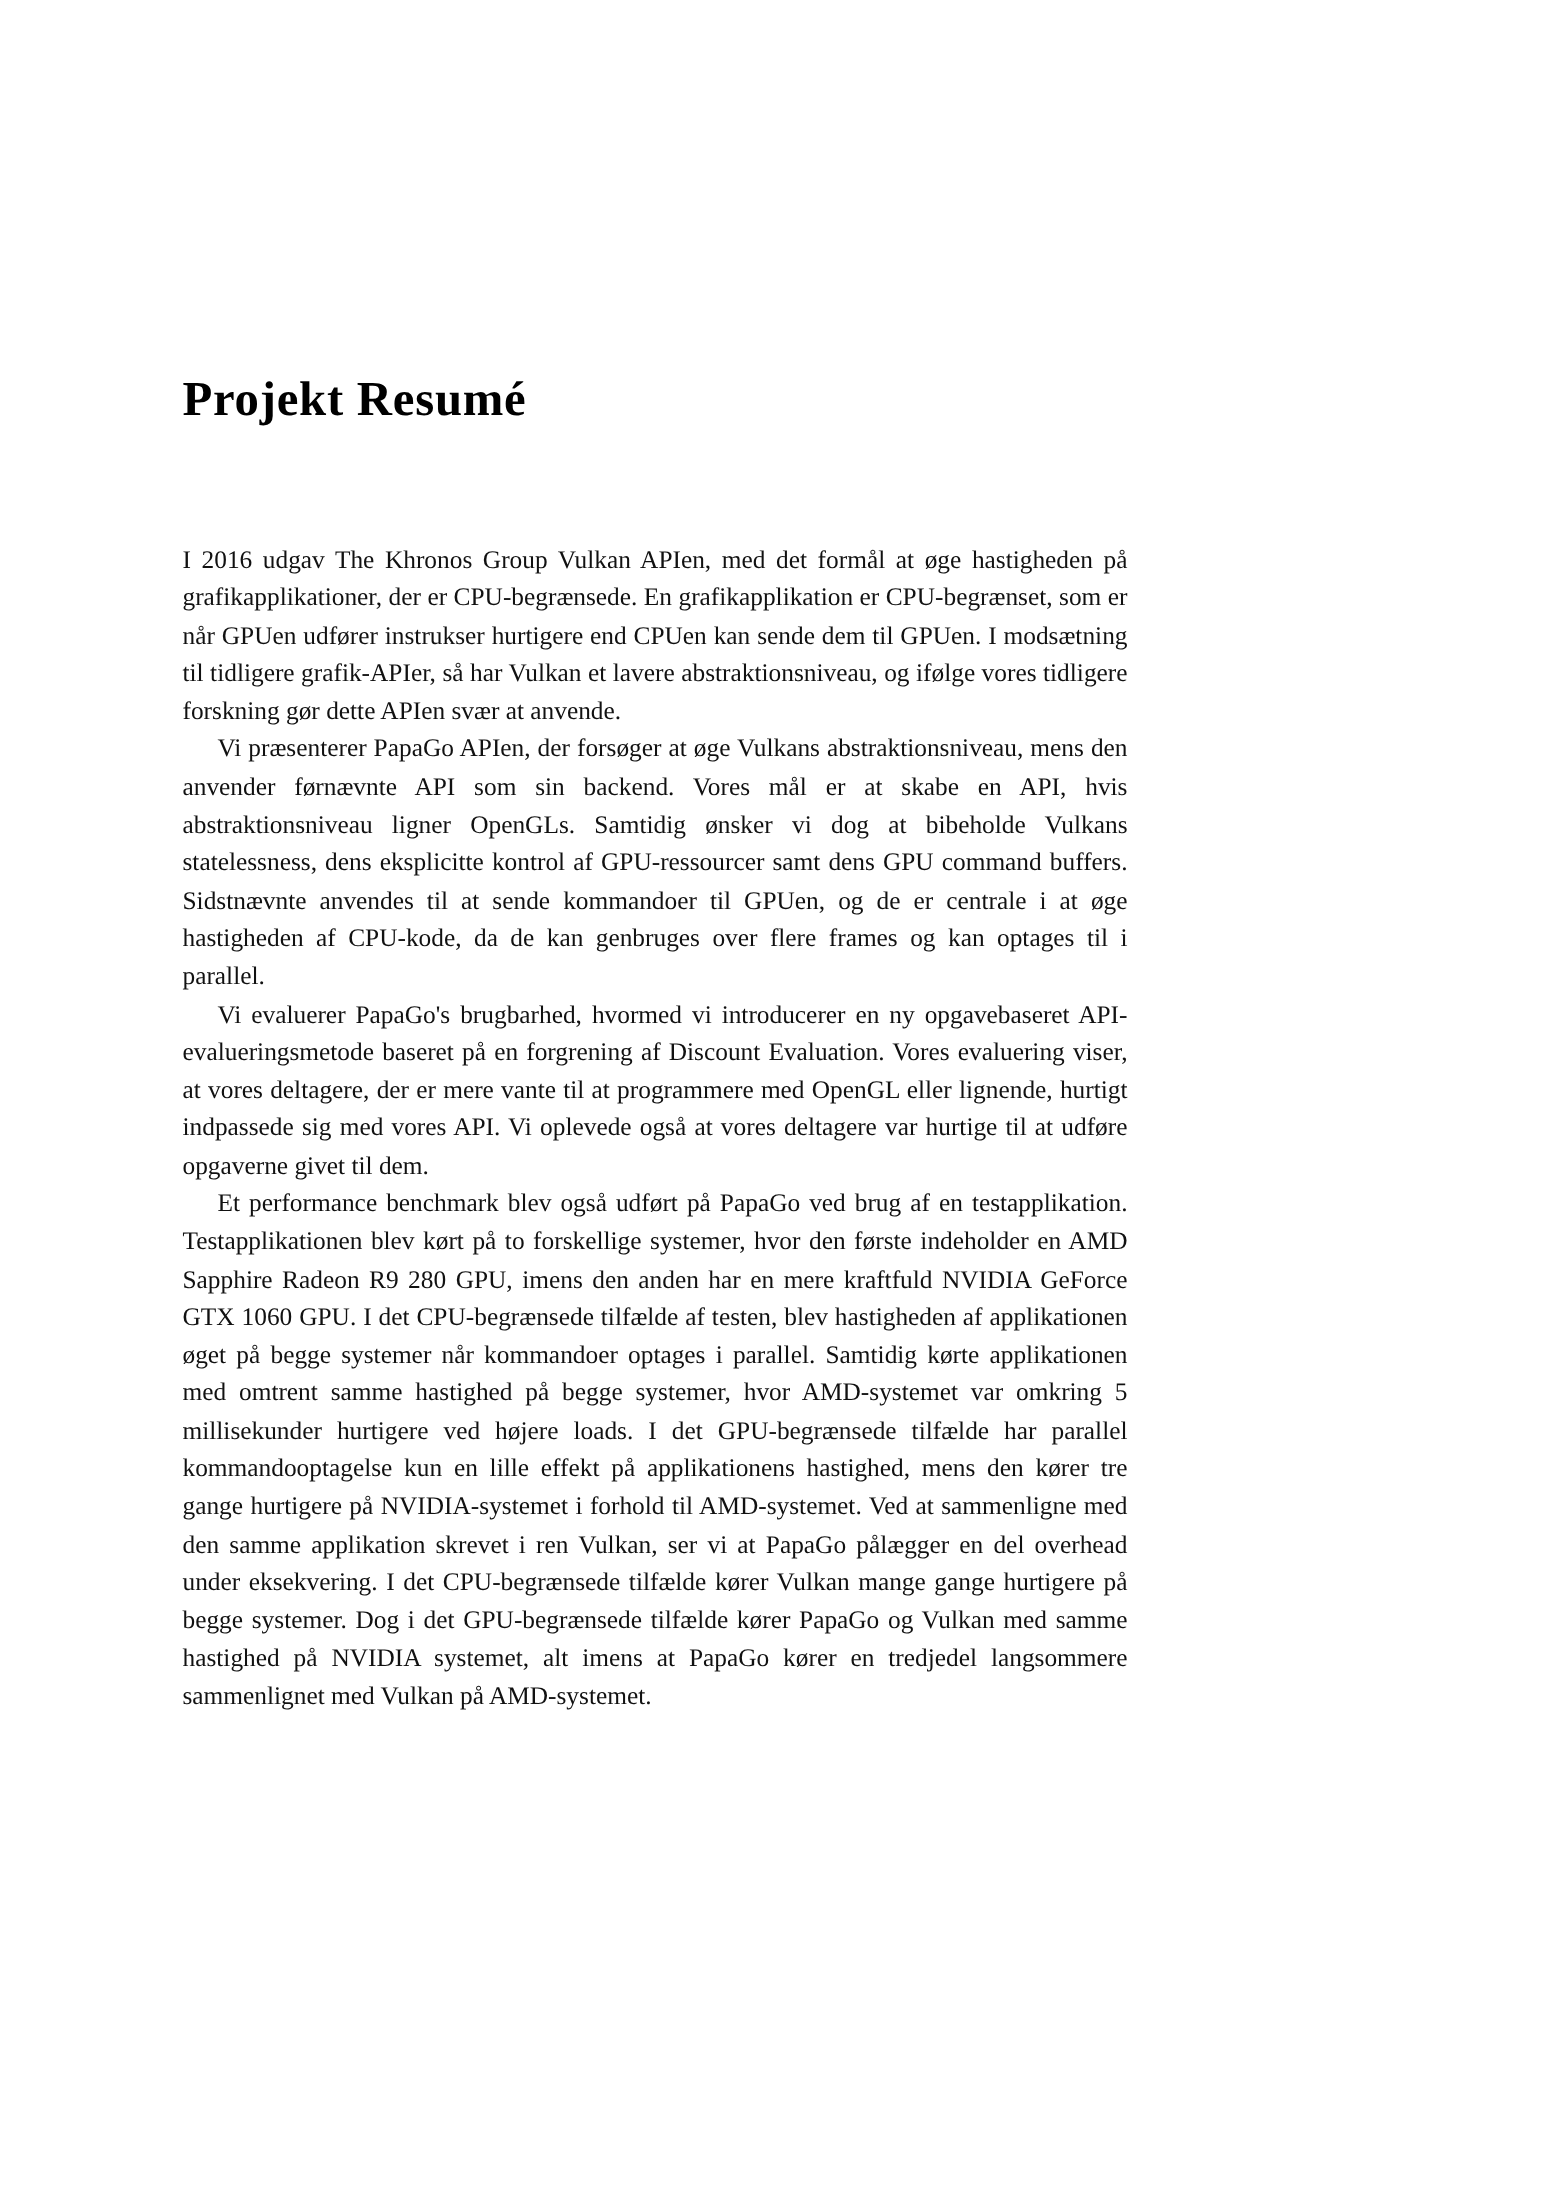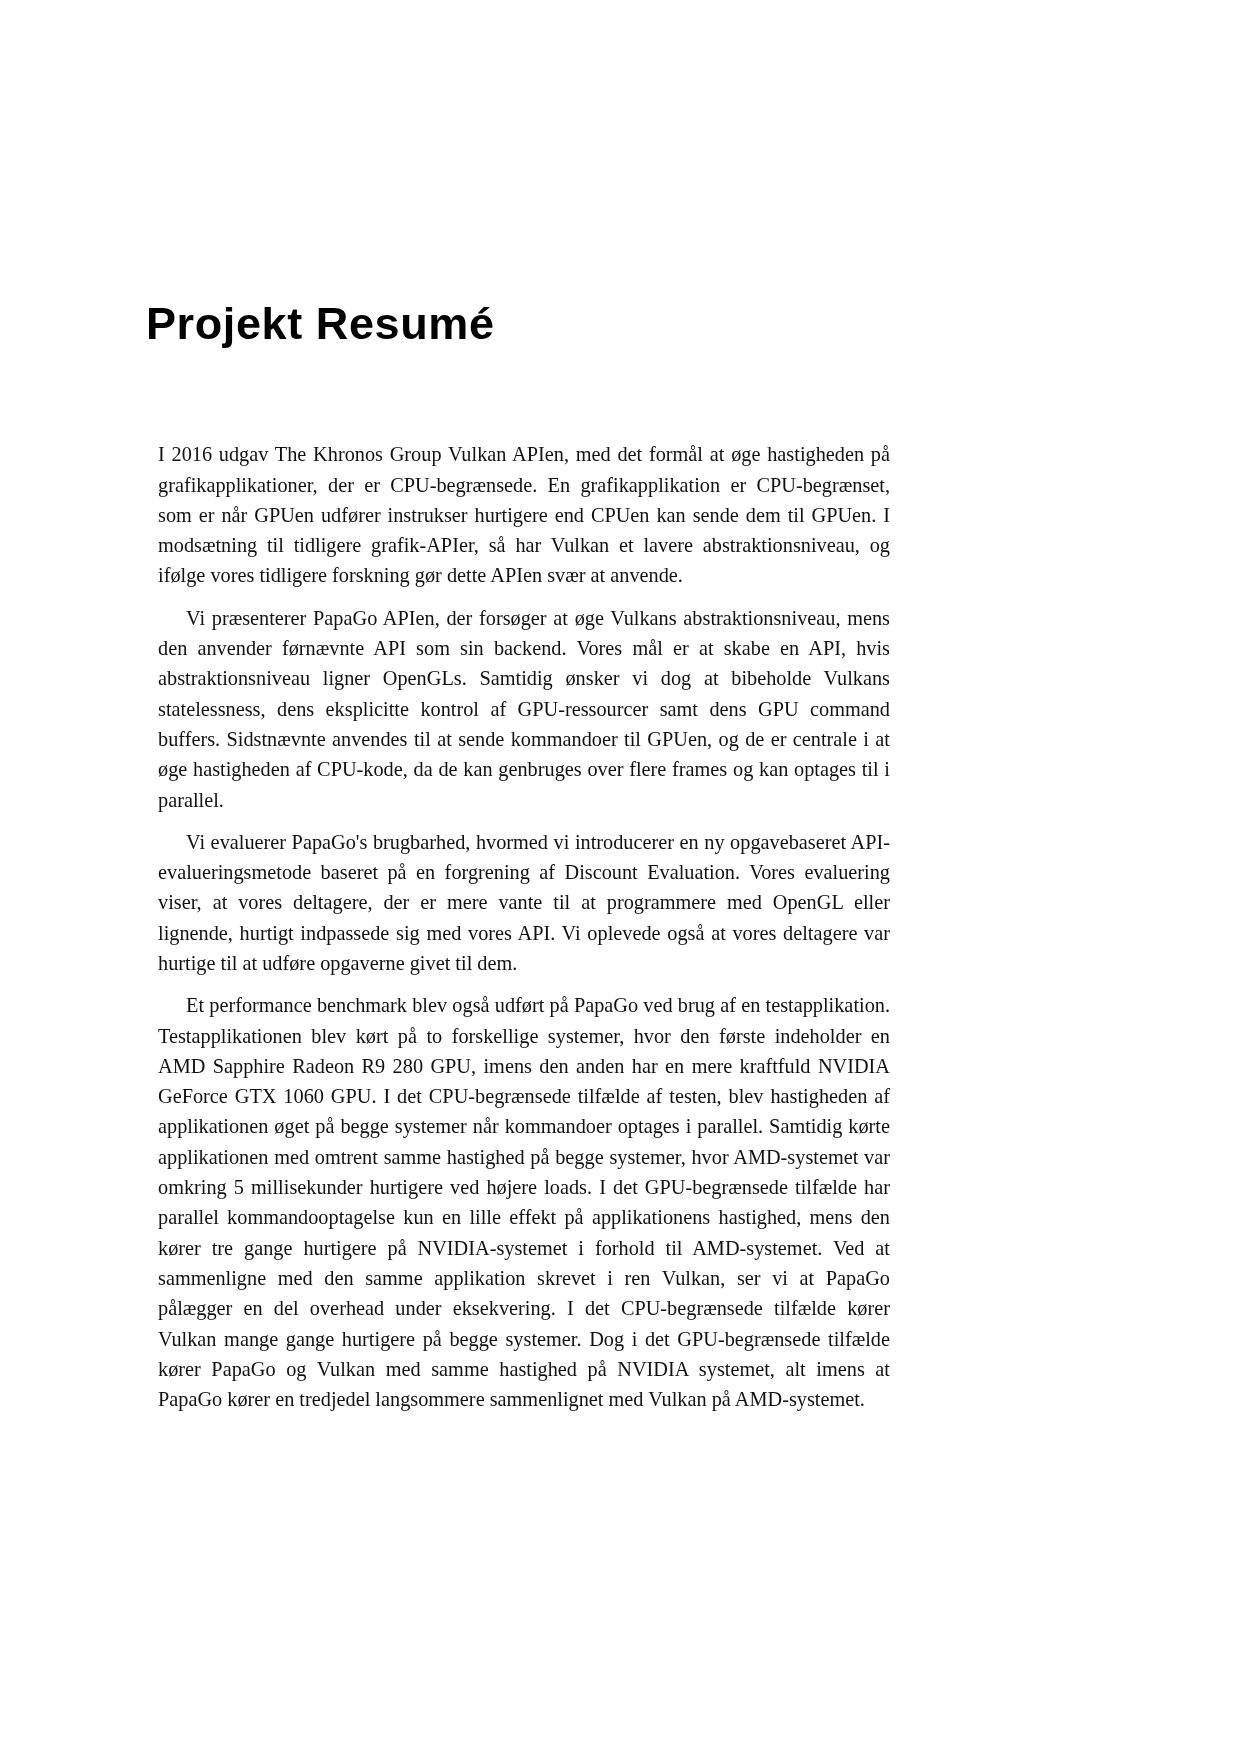--- a/index.html
+++ b/index.html
@@ -21,39 +21,39 @@
     box-sizing: border-box;
     overflow: hidden;
   }
   .content {
     position: absolute;
     left: 146px;
     top: 300px;
     width: 756px;
   }
   .page-title {
-    font-family: Liberation Sans, sans-serif;
-    font-size: 45px;
+    font-family: Liberation Serif, serif;
+    font-size: 39px;
     font-weight: bold;
     line-height: 1.05;
     letter-spacing: 0.6px;
     margin: 0 0 92px 0;
     color: #000000;
   }
   .abstract-body {
     font-size: 20.3px;
     line-height: 30.3px;
     text-align: justify;
     text-justify: inter-word;
     hyphens: none;
     -webkit-hyphens: none;
     color: #111111;
   }
   .abstract-body p {
-    margin: 12px;
+    margin: 0;
     text-indent: 0;
   }
   .abstract-body p + p {
     text-indent: 28px;
   }
 </style>
 </head>
 <body>
 
 <div class="page">

